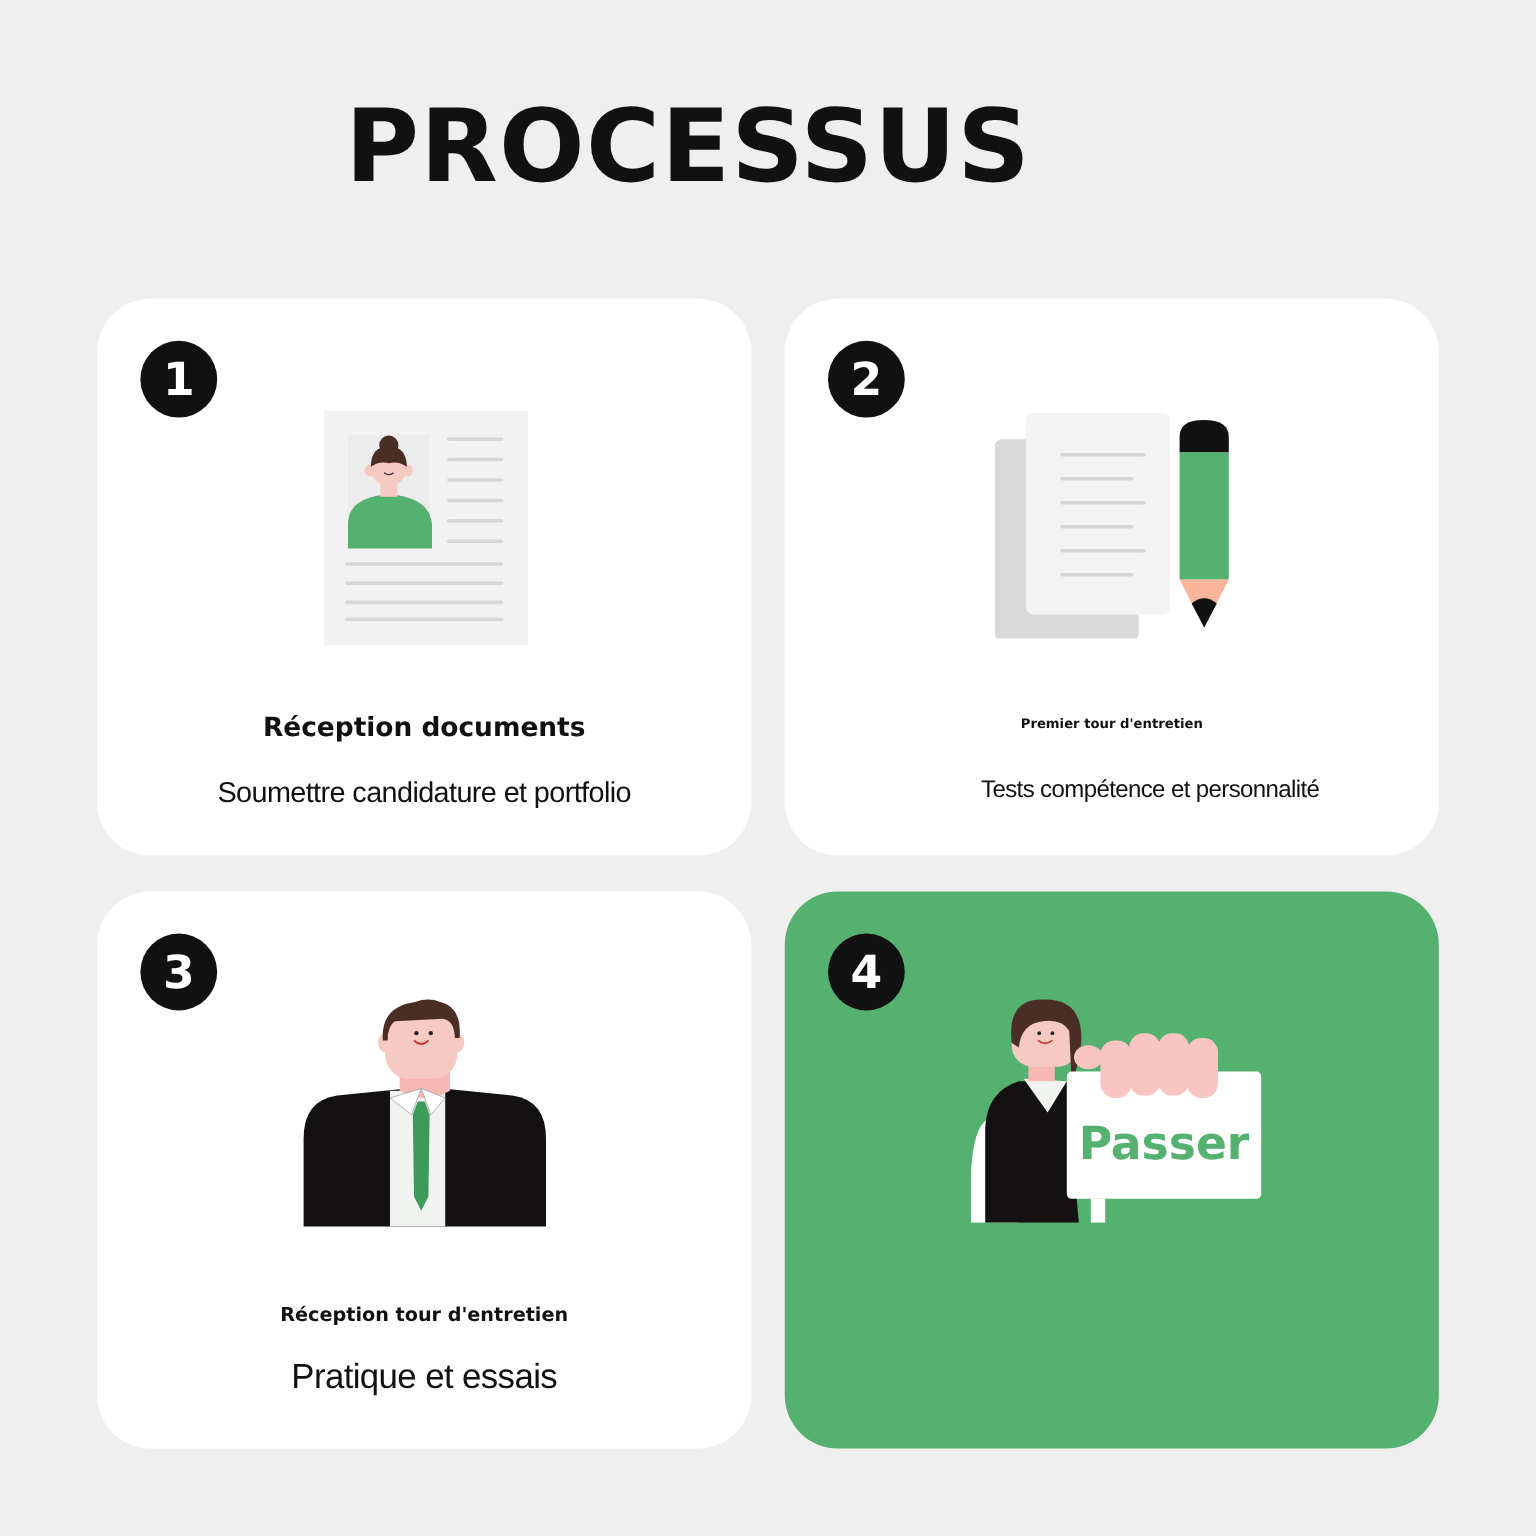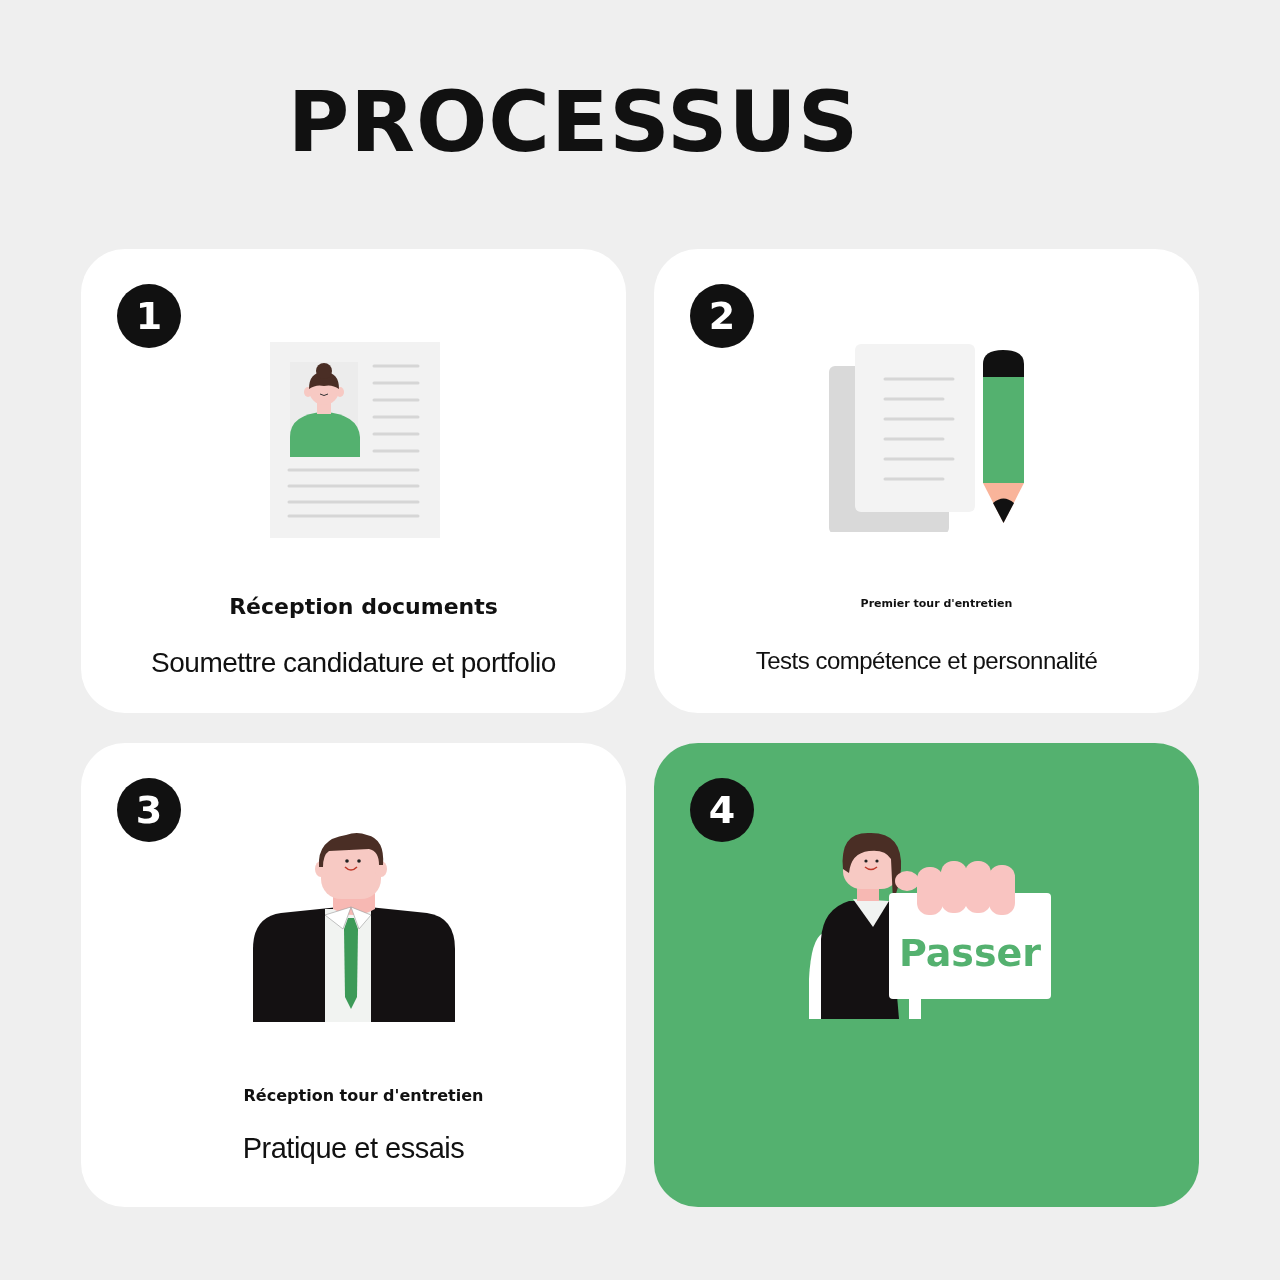--- a/index.html
+++ b/index.html
@@ -20,21 +20,21 @@
   .c3 { left:81px; top:743px; }
   .c4 { left:654px; top:743px; }
   .badge {
     position:absolute; left:36px; top:35px; width:64px; height:64px; border-radius:50%;
     background:#111; color:#fff; font-family:"DejaVu Sans", sans-serif; font-weight:bold;
     font-size:38px; display:flex; align-items:center; justify-content:center; line-height:1;
   }
   .illus { position:absolute; }
   .heading {
     position:absolute; left:0; width:100%; text-align:center; font-family:"DejaVu Sans", sans-serif;
-    font-weight:bold; color:#111;margin-left:10px;
+    font-weight:bold; color:#111;
   }
   .sub {
     position:absolute; left:0; width:100%; text-align:center; font-family:"Liberation Sans", sans-serif;
     color:#111; letter-spacing:-0.5px;
   }
 </style>
 </head>
 <body>
 
 <div class="title">PROCESSUS</div>
@@ -62,21 +62,21 @@
       <line x1="104" y1="75" x2="148" y2="75"></line>
       <line x1="104" y1="92" x2="148" y2="92"></line>
       <line x1="104" y1="109" x2="148" y2="109"></line>
       <line x1="19" y1="128" x2="148" y2="128"></line>
       <line x1="19" y1="144" x2="148" y2="144"></line>
       <line x1="19" y1="160" x2="148" y2="160"></line>
       <line x1="19" y1="174" x2="148" y2="174"></line>
     </g>
   </svg>
   <div class="heading" style="top:345px;font-size:22px;">Réception documents</div>
-  <div class="sub" style="top:398px;font-size:28px;">Soumettre candidature et portfolio</div>
+  <div class="sub" style="top:398px;font-size:24px;">Soumettre candidature et portfolio</div>
 </div>
 
 <div class="card c2">
   <div class="badge">2</div>
   <svg class="illus" style="left:175px;top:93px;" width="200" height="190" viewBox="0 0 200 190">
     <rect x="0" y="24" width="120" height="168" rx="6" fill="#d9d9d9"></rect>
     <rect x="26" y="2" width="120" height="168" rx="6" fill="#f3f3f3"></rect>
     <g stroke="#d6d6d6" stroke-width="3" stroke-linecap="round">
       <line x1="56" y1="37" x2="124" y2="37"></line>
       <line x1="56" y1="57" x2="114" y2="57"></line>
@@ -85,21 +85,21 @@
       <line x1="56" y1="117" x2="124" y2="117"></line>
       <line x1="56" y1="137" x2="114" y2="137"></line>
     </g>
 
     <path d="M154 35 L154 22 Q154 8 174 8 Q195 8 195 22 L195 35 Z" fill="#111"></path>
     <rect x="154" y="35" width="41" height="106" fill="#54b16f"></rect>
     <path d="M154 141 L195 141 L174.5 181 Z" fill="#f9b49a"></path>
     <path d="M164 161 Q174.5 152 185 161 L174.5 181 Z" fill="#111"></path>
   </svg>
   <div class="heading" style="top:348px;font-size:11px;">Premier tour d'entretien</div>
-  <div class="sub" style="top:398px;font-size:24px;">Tests compétence et personnalité</div>
+  <div class="sub" style="top:398px;font-size:20px;margin-left:32px;">Tests compétence et personnalité</div>
 </div>
 
 <div class="card c3">
   <div class="badge">3</div>
   <svg class="illus" style="left:170px;top:86px;" width="206" height="194" viewBox="0 0 206 194">
 
     <path d="M2 193 L2 120 Q2 88 30 84 L88 78 L118 78 L176 84 Q204 88 204 120 L204 193 Z" fill="#141112"></path>
 
     <rect x="74" y="80" width="46" height="113" fill="#f1f3f1"></rect>
 

